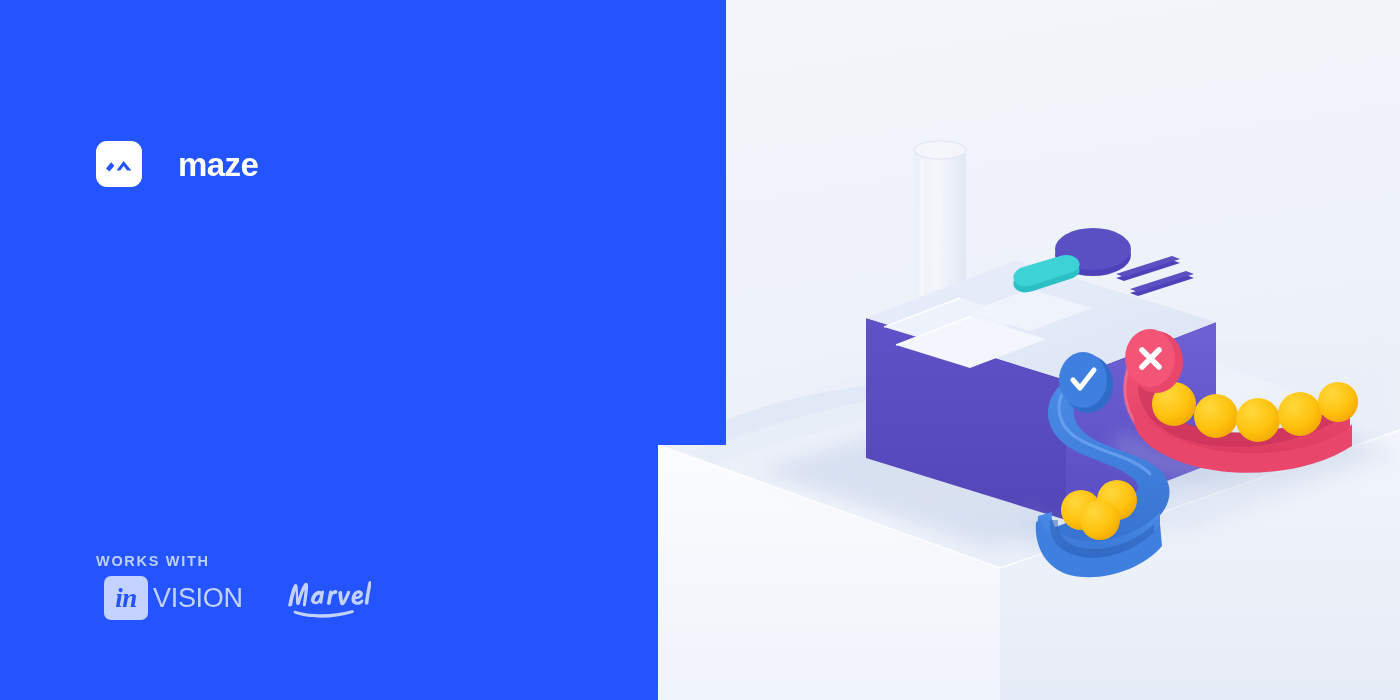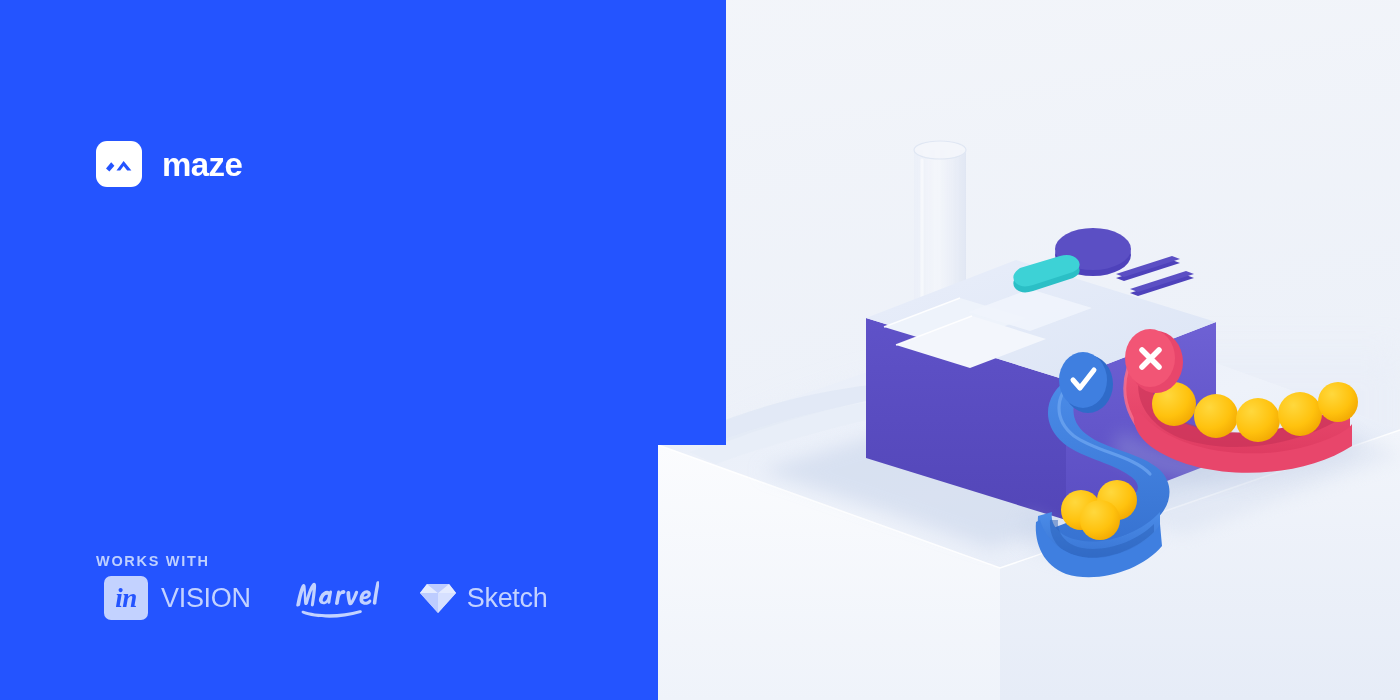--- a/index.html
+++ b/index.html
@@ -18,21 +18,21 @@
   .left-panel {
     position:absolute; left:0; top:0; width:726px; height:700px;
     background:#2454ff;
     clip-path: polygon(0 0, 726px 0, 726px 445px, 658px 445px, 658px 700px, 0 700px);
     z-index:5;
   }
 
   .content { position:absolute; left:0; top:0; width:660px; height:700px; z-index:6; }
 
   
-  .logo-row { position:absolute; left:96px; top:141px; display:flex; align-items:center; gap:20px; }
+  .logo-row { position:absolute; left:96px; top:141px; display:flex; align-items:center; gap:36px; }
   .logo-mark {
     width:46px; height:46px; border-radius:11px; background:#ffffff;
     display:flex; align-items:center; justify-content:center;
   }
   .logo-word {
     color:#ffffff; font-size:33px; font-weight:700; letter-spacing:-0.6px; line-height:1;
   }
 
   
   .headline {
@@ -47,21 +47,21 @@
     color:#bed0ff; font-size:14.5px; font-weight:700; letter-spacing:1.7px;margin-top:20px;
   }
   .partners { position:absolute; left:96px; top:575px; display:flex; align-items:center; gap:32px; }
   .partner { display:flex; align-items:center;padding-left:8px; }
 
   .iv-box {
     width:44px; height:44px; border-radius:7px; background:#c3d2ff;
     display:flex; align-items:center; justify-content:center;
   }
   .iv-in { font-family:"Liberation Serif", serif; font-style:italic; font-weight:700; font-size:27px; color:#2454ff; line-height:1; letter-spacing:-0.5px; }
-  .iv-vision { color:#c3d2ff; font-size:27px; font-weight:400; letter-spacing:-0.3px; margin-left:13px; line-height:1; }
+  .iv-vision { color:#c3d2ff; font-size:27px; font-weight:400; letter-spacing:-0.3px; margin-left:5px; line-height:1; }
 
   .marvel-wrap { width:96px; height:46px; }
   .sketch-wrap { display:flex; align-items:center; gap:10px; }
   .sketch-text { color:#c3d2ff; font-size:27px; font-weight:400; letter-spacing:-0.3px; line-height:1; }
 </style>
 </head>
 <body>
 
 <div id="stage">
 
@@ -308,28 +308,17 @@
 
             <path d="M78 24 C79 18 83.5 14.5 87.5 15.5 C90.5 16.2 91.5 19 90.3 21.5 C89 24.2 85.5 25.5 82 25.5 C82 27.6 83.4 28.6 85.4 28.2 C86.8 27.9 87.8 27.2 88.6 26.4 C90.2 24.8 92.3 27 90.8 28.8 C88.8 31.2 85.8 32.2 83 31.6 C79.2 30.8 77.2 28.2 78 24 Z M82.6 22.4 C84.8 22.4 86.6 21.6 87 20.3 C87.3 19.2 86.3 18.5 85 19 C83.7 19.5 82.9 20.8 82.6 22.4 Z"></path>
 
             <path d="M93 29.5 C94 22 95.8 12 97 6.5 C97.5 4.2 101.2 4.8 100.7 7.2 C99.6 12.6 97.8 22.4 97 30 C96.8 32.4 92.7 32 93 29.5 Z"></path>
 
             <path d="M14 38.5 C28 43.5 56 44.5 78 38 C80.5 37.2 81.5 40 79.2 41 C56 48.5 28 47.5 13.4 41.6 C11.2 40.7 11.8 37.7 14 38.5 Z"></path>
           </g>
         </svg>
       </div>
 
-      <div class="partner sketch-wrap">
-        <svg width="38" height="36" viewBox="0 0 38 36" xmlns="http://www.w3.org/2000/svg">
-          <polygon points="8,4 30,4 37,13 19,33 1,13" fill="#cdd9ff"></polygon>
-          <polygon points="8,4 19,13 1,13" fill="#e4ebff"></polygon>
-          <polygon points="30,4 37,13 19,13" fill="#e4ebff"></polygon>
-          <polygon points="8,4 30,4 19,13" fill="#bdccff"></polygon>
-          <polygon points="1,13 19,13 19,33" fill="#bdccff"></polygon>
-          <polygon points="19,13 37,13 19,33" fill="#d6e0ff"></polygon>
-        </svg>
-        <span class="sketch-text">Sketch</span>
-      </div>
 
     </div>
   </div>
 
 </div>
 
 </body></html>

